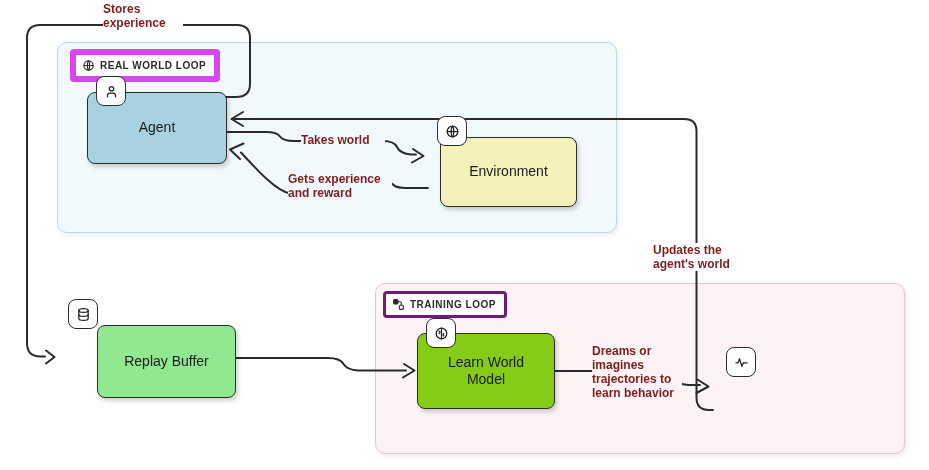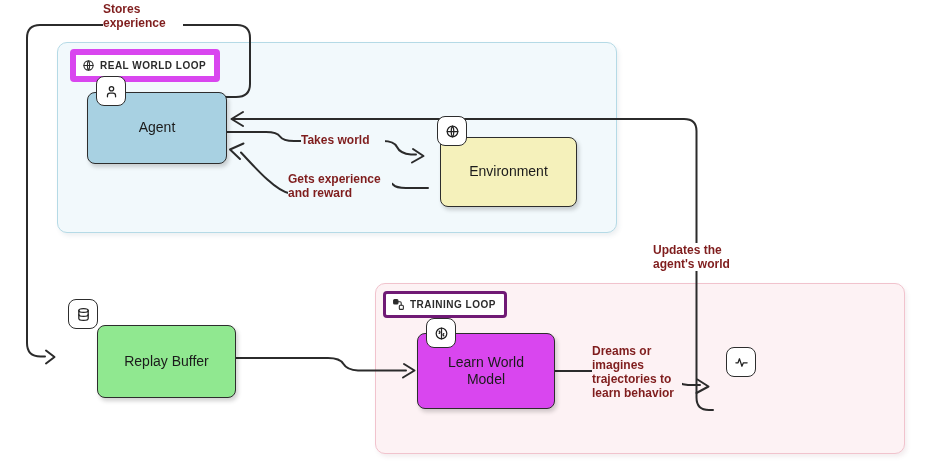--- a/index.html
+++ b/index.html
@@ -123,21 +123,21 @@
 
   <div class="node agent" style="background-color: rgb(168, 209, 226);">
     <span class="node-label">Agent</span>
   </div>
   <div class="node environment" style="background-color: rgb(245, 241, 187); margin-left: 12px;">
     <span class="node-label">Environment</span>
   </div>
   <div class="node replay" style="background-color: rgb(144, 232, 144);">
     <span class="node-label">Replay Buffer</span>
   </div>
-  <div class="node lwm" style="background-color: #d946ef;">
+  <div class="node lwm" style="background-color: #84cc16;">
     <span class="node-label">Learn World Model</span>
   </div>
 
   <div class="badge agent">
     <svg width="15" height="15" viewBox="0 0 24 24" stroke="#222" stroke-width="2" fill="none" stroke-linecap="round" stroke-linejoin="round">
       <circle cx="12" cy="7.5" r="3.5"></circle>
       <path d="M18.5 20.5v-1.8a4 4 0 0 0-4-4h-5a4 4 0 0 0-4 4v1.8"></path>
     </svg>
   </div>
   <div class="badge environment">

